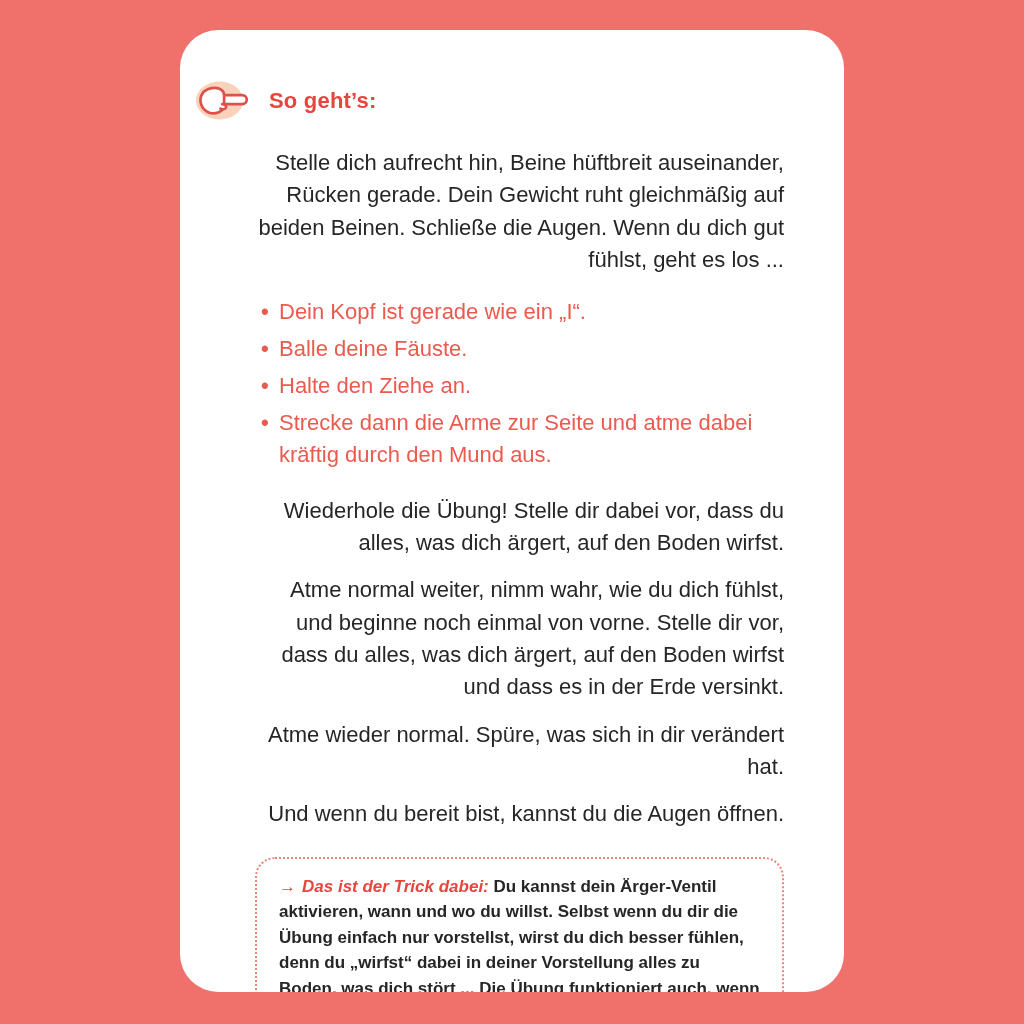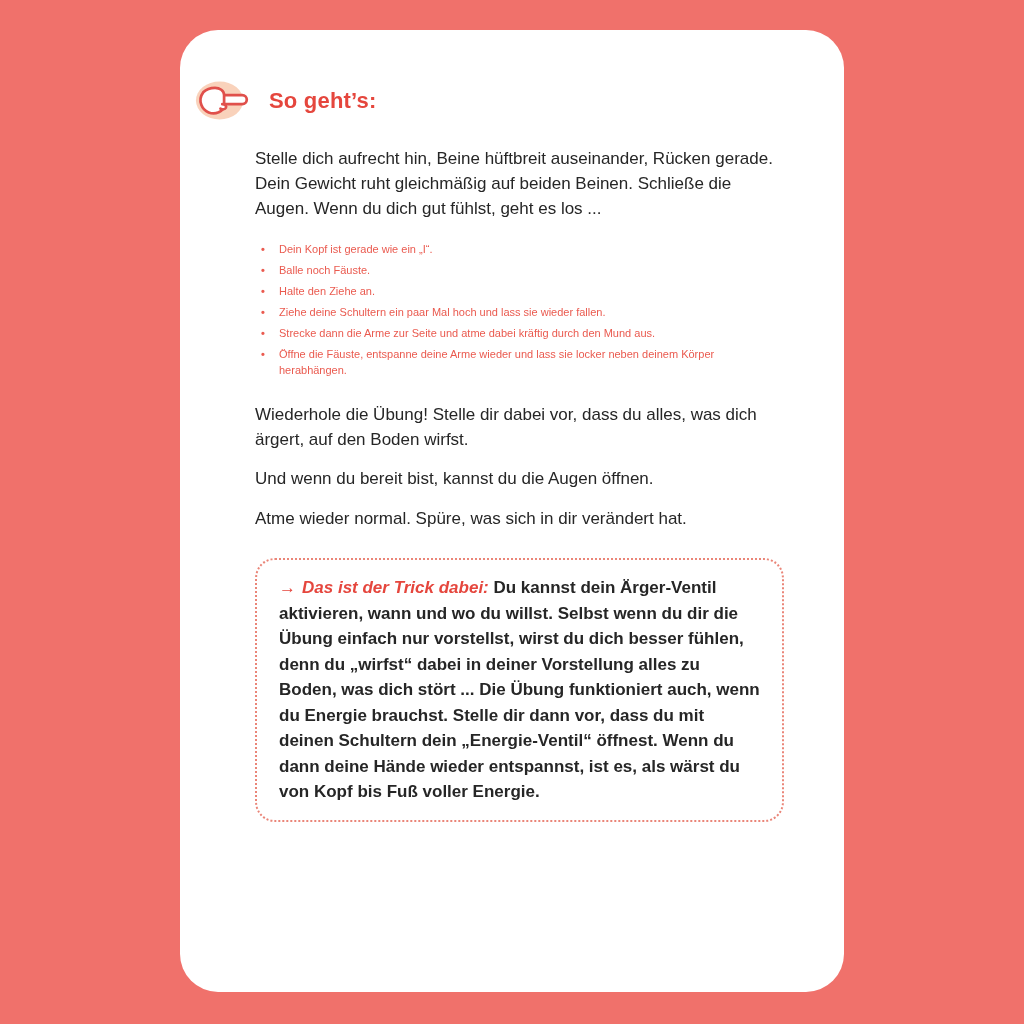--- a/index.html
+++ b/index.html
@@ -24,28 +24,28 @@
   .heading-row{
     display:flex; align-items:center; gap:14px;
     margin-left:-60px; margin-bottom:22px;
   }
   .hand{flex:0 0 auto; display:block;}
   .title{
     font-size:22px; font-weight:bold; color:var(--accent);
     letter-spacing:0.2px;
   }
   p.body{
-    font-size:17px; line-height:1.47; margin-bottom:15px;
+    font-size:22px; line-height:1.47; margin-bottom:15px;text-align:right;
   }
   ul.steps{
     list-style:none; margin:20px 0 24px 4px;
   }
   ul.steps li{
     position:relative; padding-left:20px;
-    color:var(--bullet); font-size:11px; line-height:1.45;
+    color:var(--bullet); font-size:22px; line-height:1.45;
     margin-bottom:5px;
   }
   ul.steps li::before{
     content:"•"; position:absolute; left:2px; top:0;
     color:var(--bullet); font-weight:bold;
   }
   .tip{
     border:2px dotted var(--tip_border);
     border-radius:20px;
     padding:15px 20px 15px 22px;
@@ -69,28 +69,27 @@
         <path d="M30 31 c3 0 5 2 4 4 c-1 2 -4 2 -6 1"></path>
       </g>
     </svg>
     <div class="title">So geht’s:</div>
   </div>
 
   <p class="body">Stelle dich aufrecht hin, Beine hüftbreit auseinander, Rücken gerade. Dein Gewicht ruht gleichmäßig auf beiden Beinen. Schließe die Augen. Wenn du dich gut fühlst, geht es los ...</p>
 
   <ul class="steps">
     <li>Dein Kopf ist gerade wie ein „I“.</li>
-    <li>Balle noch Fäuste.</li>
+    <li>Balle deine Fäuste.</li>
     <li>Halte den Ziehe an.</li>
-    <li>Ziehe deine Schultern ein paar Mal hoch und lass sie wieder fallen.</li>
     <li>Strecke dann die Arme zur Seite und atme dabei kräftig durch den Mund aus.</li>
-    <li>Öffne die Fäuste, entspanne deine Arme wieder und lass sie locker neben deinem Körper herabhängen.</li>
   </ul>
 
   <p class="body">Wiederhole die Übung! Stelle dir dabei vor, dass du alles, was dich ärgert, auf den Boden wirfst.</p>
+  <p class="body">Atme normal weiter, nimm wahr, wie du dich fühlst, und beginne noch einmal von vorne. Stelle dir vor, dass du alles, was dich ärgert, auf den Boden wirfst und dass es in der Erde versinkt.</p>
+  <p class="body">Atme wieder normal. Spüre, was sich in dir verändert hat.</p>
   <p class="body">Und wenn du bereit bist, kannst du die Augen öffnen.</p>
-  <p class="body">Atme wieder normal. Spüre, was sich in dir verändert hat.</p>
 
   <div class="tip">
     <span class="arrow">→</span><span class="lead">Das ist der Trick dabei:</span><span> Du kannst dein Ärger-Ventil aktivieren, wann und wo du willst. Selbst wenn du dir die Übung einfach nur vorstellst, wirst du dich besser fühlen, denn du „wirfst“ dabei in deiner Vorstellung alles zu Boden, was dich stört ... Die Übung funktioniert auch, wenn du Energie brauchst. Stelle dir dann vor, dass du mit deinen Schultern dein „Energie-Ventil“ öffnest. Wenn du dann deine Hände wieder entspannst, ist es, als wärst du von Kopf bis Fuß voller Energie.</span>
   </div>
 
 </div>
 
 </body></html>

